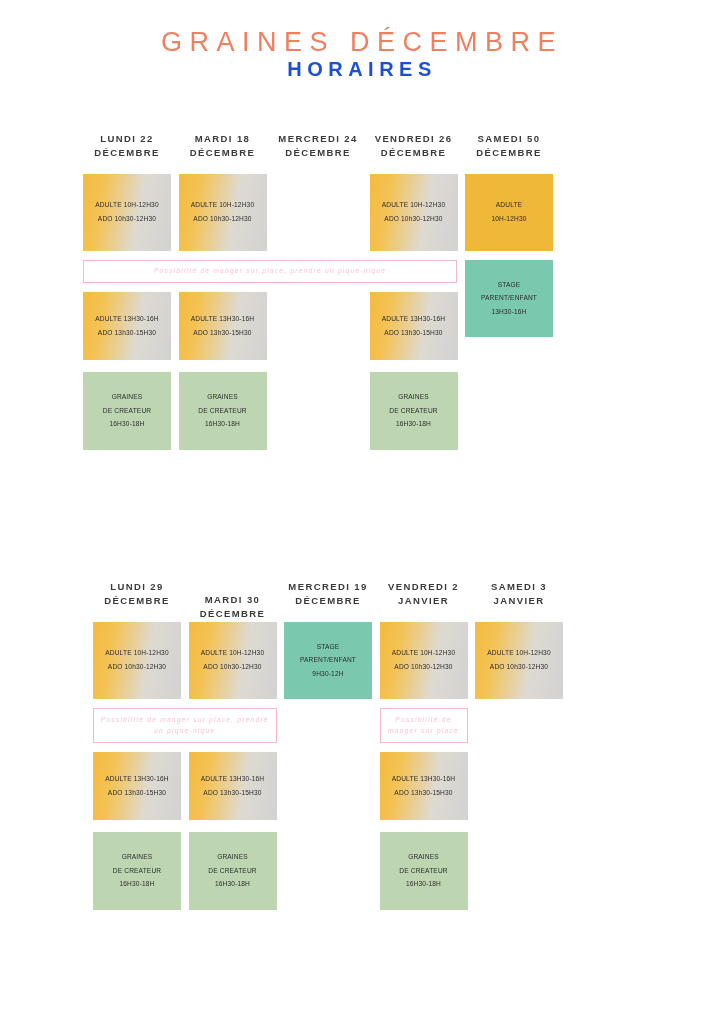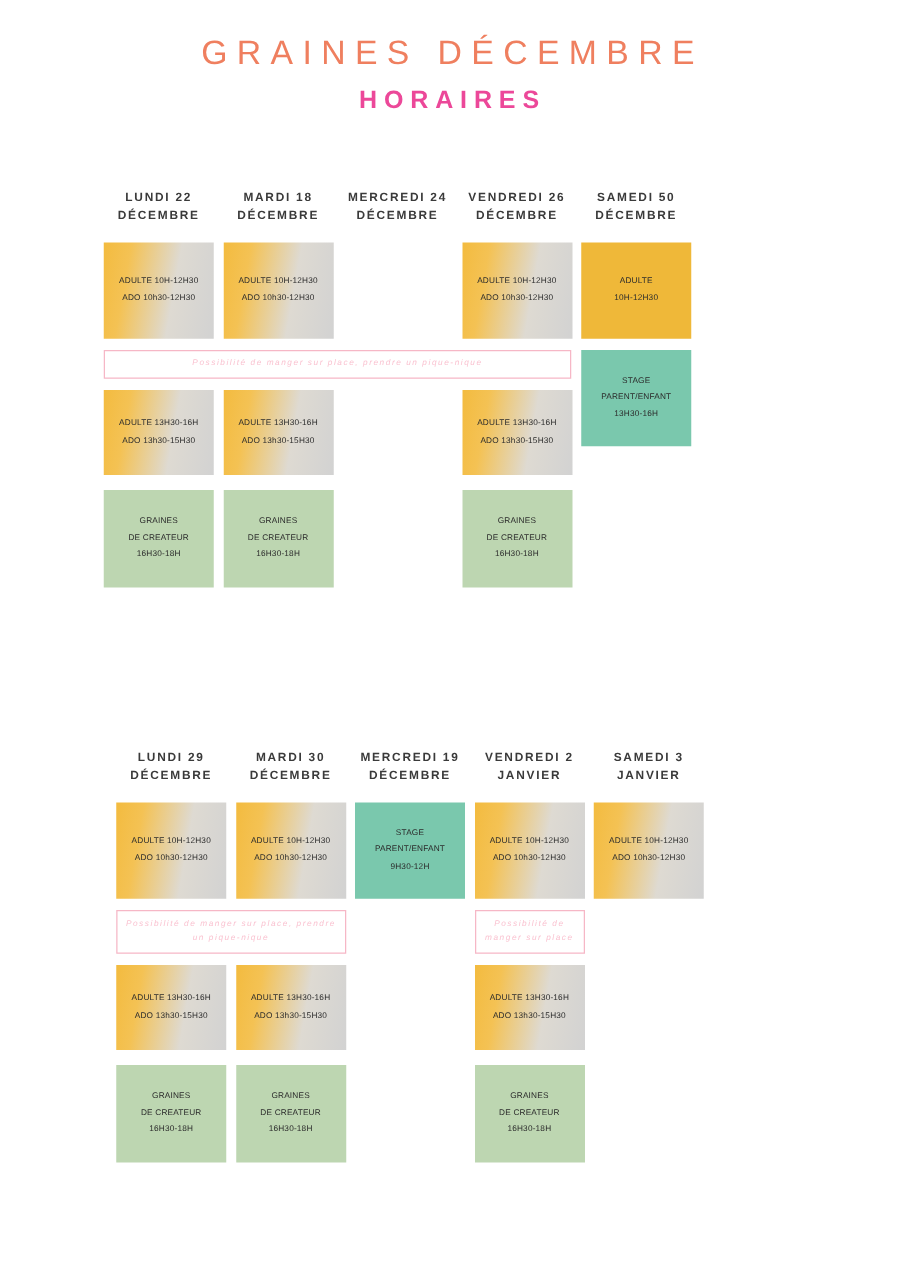--- a/index.html
+++ b/index.html
@@ -23,35 +23,35 @@
     font-size: 27px;
     letter-spacing: 7.5px;
     color: #ef7f5f;
     font-weight: 400;
     line-height: 1.1;
     white-space: nowrap;
   }
   .title-sub {
     font-size: 20px;
     letter-spacing: 5.5px;
-    color: #ec4899;
+    color: #1d4ed8;
     font-weight: 700;
-    margin-top: 11px;
+    margin-top: 0;
     line-height: 1.1;
   }
   .title-addr {
     font-size: 8.5px;
     letter-spacing: 1.65px;
     color: #e8555f;
     font-weight: 700;
     margin-top: 13px;
   }
 
   
-  .week { position: absolute; left: 0; width: 644px; margin-top: 20px; }
+  .week { position: absolute; left: 0; width: 644px; }
   .week-1 { top: 132px; }
   .week-2 { top: 580px; padding-left: 20px; }
 
   .grid {
     position: relative;
     margin: 0 auto;
     width: 478px;   
     height: 330px;
   }
 
@@ -193,21 +193,21 @@
     </div>
   </div>
 
   <div class="week week-2">
     <div class="grid">
 
       <div class="col-head" style="left:0px;   top:0px;">
         <div>LUNDI 29</div>
         <div>DÉCEMBRE</div>
       </div>
-      <div class="col-head" style="left:95.5px; top:0px;">
+      <div class="col-head" style="left:95.5px; top:13px;">
         <div>MARDI 30</div>
         <div>DÉCEMBRE</div>
       </div>
       <div class="col-head" style="left:191px;  top:0px;">
         <div>MERCREDI 19</div>
         <div>DÉCEMBRE</div>
       </div>
       <div class="col-head" style="left:286.5px;top:0px;">
         <div>VENDREDI 2</div>
         <div>JANVIER</div>

